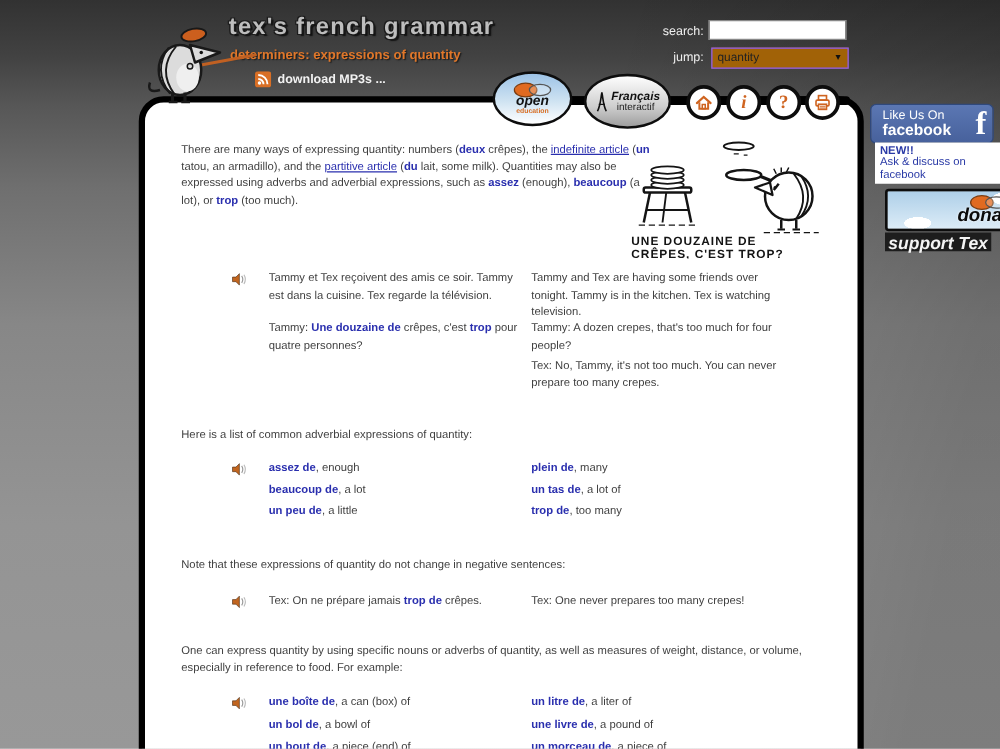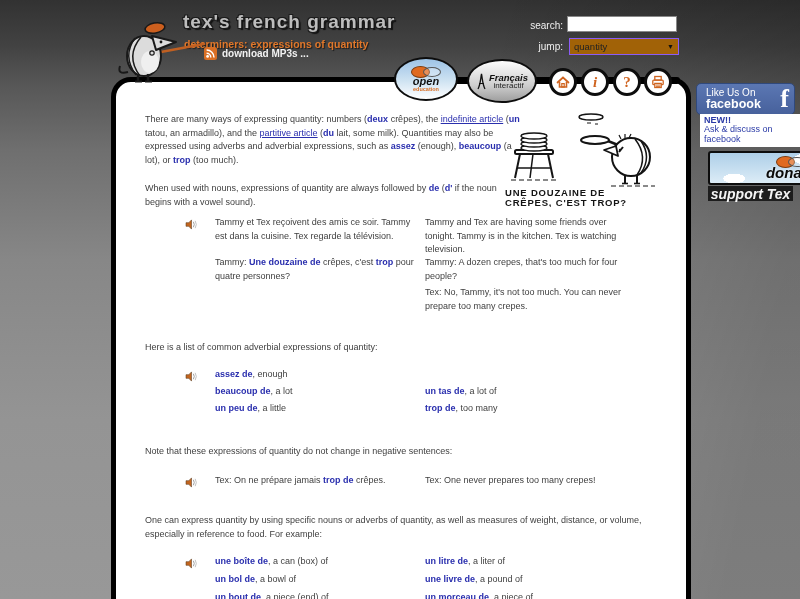--- a/index.html
+++ b/index.html
@@ -87,21 +87,21 @@
   <ellipse cx="47" cy="22" rx="10" ry="5" transform="rotate(-10 47 22)" fill="#cc5f1e" stroke="#191919" stroke-width="1.5"></ellipse>
   <line x1="30" y1="68" x2="30" y2="75" stroke="#191919" stroke-width="2.5"></line>
   <line x1="40" y1="68" x2="40" y2="75" stroke="#191919" stroke-width="2.5"></line>
   <line x1="27" y1="75.5" x2="34" y2="75.5" stroke="#191919" stroke-width="2"></line>
   <line x1="37" y1="75.5" x2="44" y2="75.5" stroke="#191919" stroke-width="2"></line>
 </svg>
 
 <div class="abs site-title">tex's french grammar</div>
 <div class="abs site-subtitle">determiners: expressions of quantity</div>
 
-<div class="abs download" style="left:184px;top:47px;padding-left:20px;">
+<div class="abs download" style="left:184px;top:57px;padding-left:20px;">
   <svg width="13" height="13" viewBox="0 0 13 13">
     <rect x="0" y="0" width="13" height="13" rx="2.5" fill="#d96f25"></rect>
     <circle cx="3.6" cy="9.4" r="1.4" fill="#fff"></circle>
     <path d="M2.6 6.2 a4.2 4.2 0 0 1 4.2 4.2" fill="none" stroke="#fff" stroke-width="1.5"></path>
     <path d="M2.6 3 a7.4 7.4 0 0 1 7.4 7.4" fill="none" stroke="#fff" stroke-width="1.5"></path>
   </svg>
   <span>download MP3s ...</span>
 </div>
 
 <div class="abs hdr-label" style="left:505px;top:20px;">search:</div>
@@ -205,21 +205,20 @@
     <line x1="134" y1="66" x2="134" y2="73" stroke="#141414" stroke-width="2"></line>
     <line x1="119" y1="73.5" x2="125" y2="73.5" stroke="#141414" stroke-width="1.6"></line>
     <line x1="131" y1="73.5" x2="137" y2="73.5" stroke="#141414" stroke-width="1.6"></line>
     <line x1="8" y1="70" x2="56" y2="70" stroke="#141414" stroke-width="1" stroke-dasharray="5 3"></line>
     <line x1="108" y1="76" x2="152" y2="76" stroke="#141414" stroke-width="1" stroke-dasharray="5 3"></line>
     <text x="2" y="86" class="cartoon-caption">UNE DOUZAINE DE</text>
     <text x="2" y="96" class="cartoon-caption">CRÊPES, C'EST TROP?</text>
   </svg>
 
   <div class="abs txt" style="left:29px;top:31px;width:380px;"><span>There are many ways of expressing quantity: numbers (</span><span class="rt-b">deux</span><span> crêpes), the </span><span class="rt-l">indefinite article</span><span> (</span><span class="rt-b">un</span><span> tatou, an armadillo), and the </span><span class="rt-l">partitive article</span><span> (</span><span class="rt-b">du</span><span> lait, some milk). Quantities may also be expressed using adverbs and adverbial expressions, such as </span><span class="rt-b">assez</span><span> (enough), </span><span class="rt-b">beaucoup</span><span> (a lot), or </span><span class="rt-b">trop</span><span> (too much).</span></div>
-  <div class="abs txt" style="left:29px;top:100px;width:380px;"><span>When used with nouns, expressions of quantity are always followed by </span><span class="rt-b">de</span><span> (</span><span class="rt-b">d'</span><span> if the noun begins with a vowel sound).</span></div>
 
   <span class="abs speaker" style="left:69px;top:134px;">
     <svg width="13" height="11" viewBox="0 0 14 12">
       <path d="M1 4 L4 4 L7 1 L7 11 L4 8 L1 8 Z" fill="#c2651f" stroke="#5a3a20" stroke-width="0.6"></path>
       <path d="M9 3 Q11 6 9 9" fill="none" stroke="#999" stroke-width="1"></path>
       <path d="M11 2 Q13.5 6 11 10" fill="none" stroke="#bbb" stroke-width="1"></path>
     </svg>
   </span>
   <div class="abs txt" style="left:99px;top:134px;width:200px;"><span>Tammy et Tex reçoivent des amis ce soir. Tammy est dans la cuisine. Tex regarde la télévision.</span></div>
   <div class="abs txt" style="left:309px;top:134px;width:196px;">Tammy and Tex are having some friends over tonight. Tammy is in the kitchen. Tex is watching television.</div>
@@ -231,20 +230,21 @@
   <span class="abs speaker" style="left:69px;top:286px;">
     <svg width="13" height="11" viewBox="0 0 14 12">
       <path d="M1 4 L4 4 L7 1 L7 11 L4 8 L1 8 Z" fill="#c2651f" stroke="#5a3a20" stroke-width="0.6"></path>
       <path d="M9 3 Q11 6 9 9" fill="none" stroke="#999" stroke-width="1"></path>
       <path d="M11 2 Q13.5 6 11 10" fill="none" stroke="#bbb" stroke-width="1"></path>
     </svg>
   </span>
   <div class="abs txt" style="left:99px;top:286px;width:200px;"><span class="rt-b">assez de</span><span>, enough</span></div>
   <div class="abs txt" style="left:99px;top:303px;width:200px;"><span class="rt-b">beaucoup de</span><span>, a lot</span></div>
   <div class="abs txt" style="left:99px;top:320px;width:200px;"><span class="rt-b">un peu de</span><span>, a little</span></div>
+  <div class="abs txt" style="left:309px;top:286px;width:200px;"><span class="rt-b">plein de</span><span>, many</span></div>
   <div class="abs txt" style="left:309px;top:303px;width:200px;"><span class="rt-b">un tas de</span><span>, a lot of</span></div>
   <div class="abs txt" style="left:309px;top:320px;width:200px;"><span class="rt-b">trop de</span><span>, too many</span></div>
 
   <div class="abs txt" style="left:29px;top:363px;width:460px;">Note that these expressions of quantity do not change in negative sentences:</div>
   <span class="abs speaker" style="left:69px;top:392px;">
     <svg width="13" height="11" viewBox="0 0 14 12">
       <path d="M1 4 L4 4 L7 1 L7 11 L4 8 L1 8 Z" fill="#c2651f" stroke="#5a3a20" stroke-width="0.6"></path>
       <path d="M9 3 Q11 6 9 9" fill="none" stroke="#999" stroke-width="1"></path>
       <path d="M11 2 Q13.5 6 11 10" fill="none" stroke="#bbb" stroke-width="1"></path>
     </svg>

